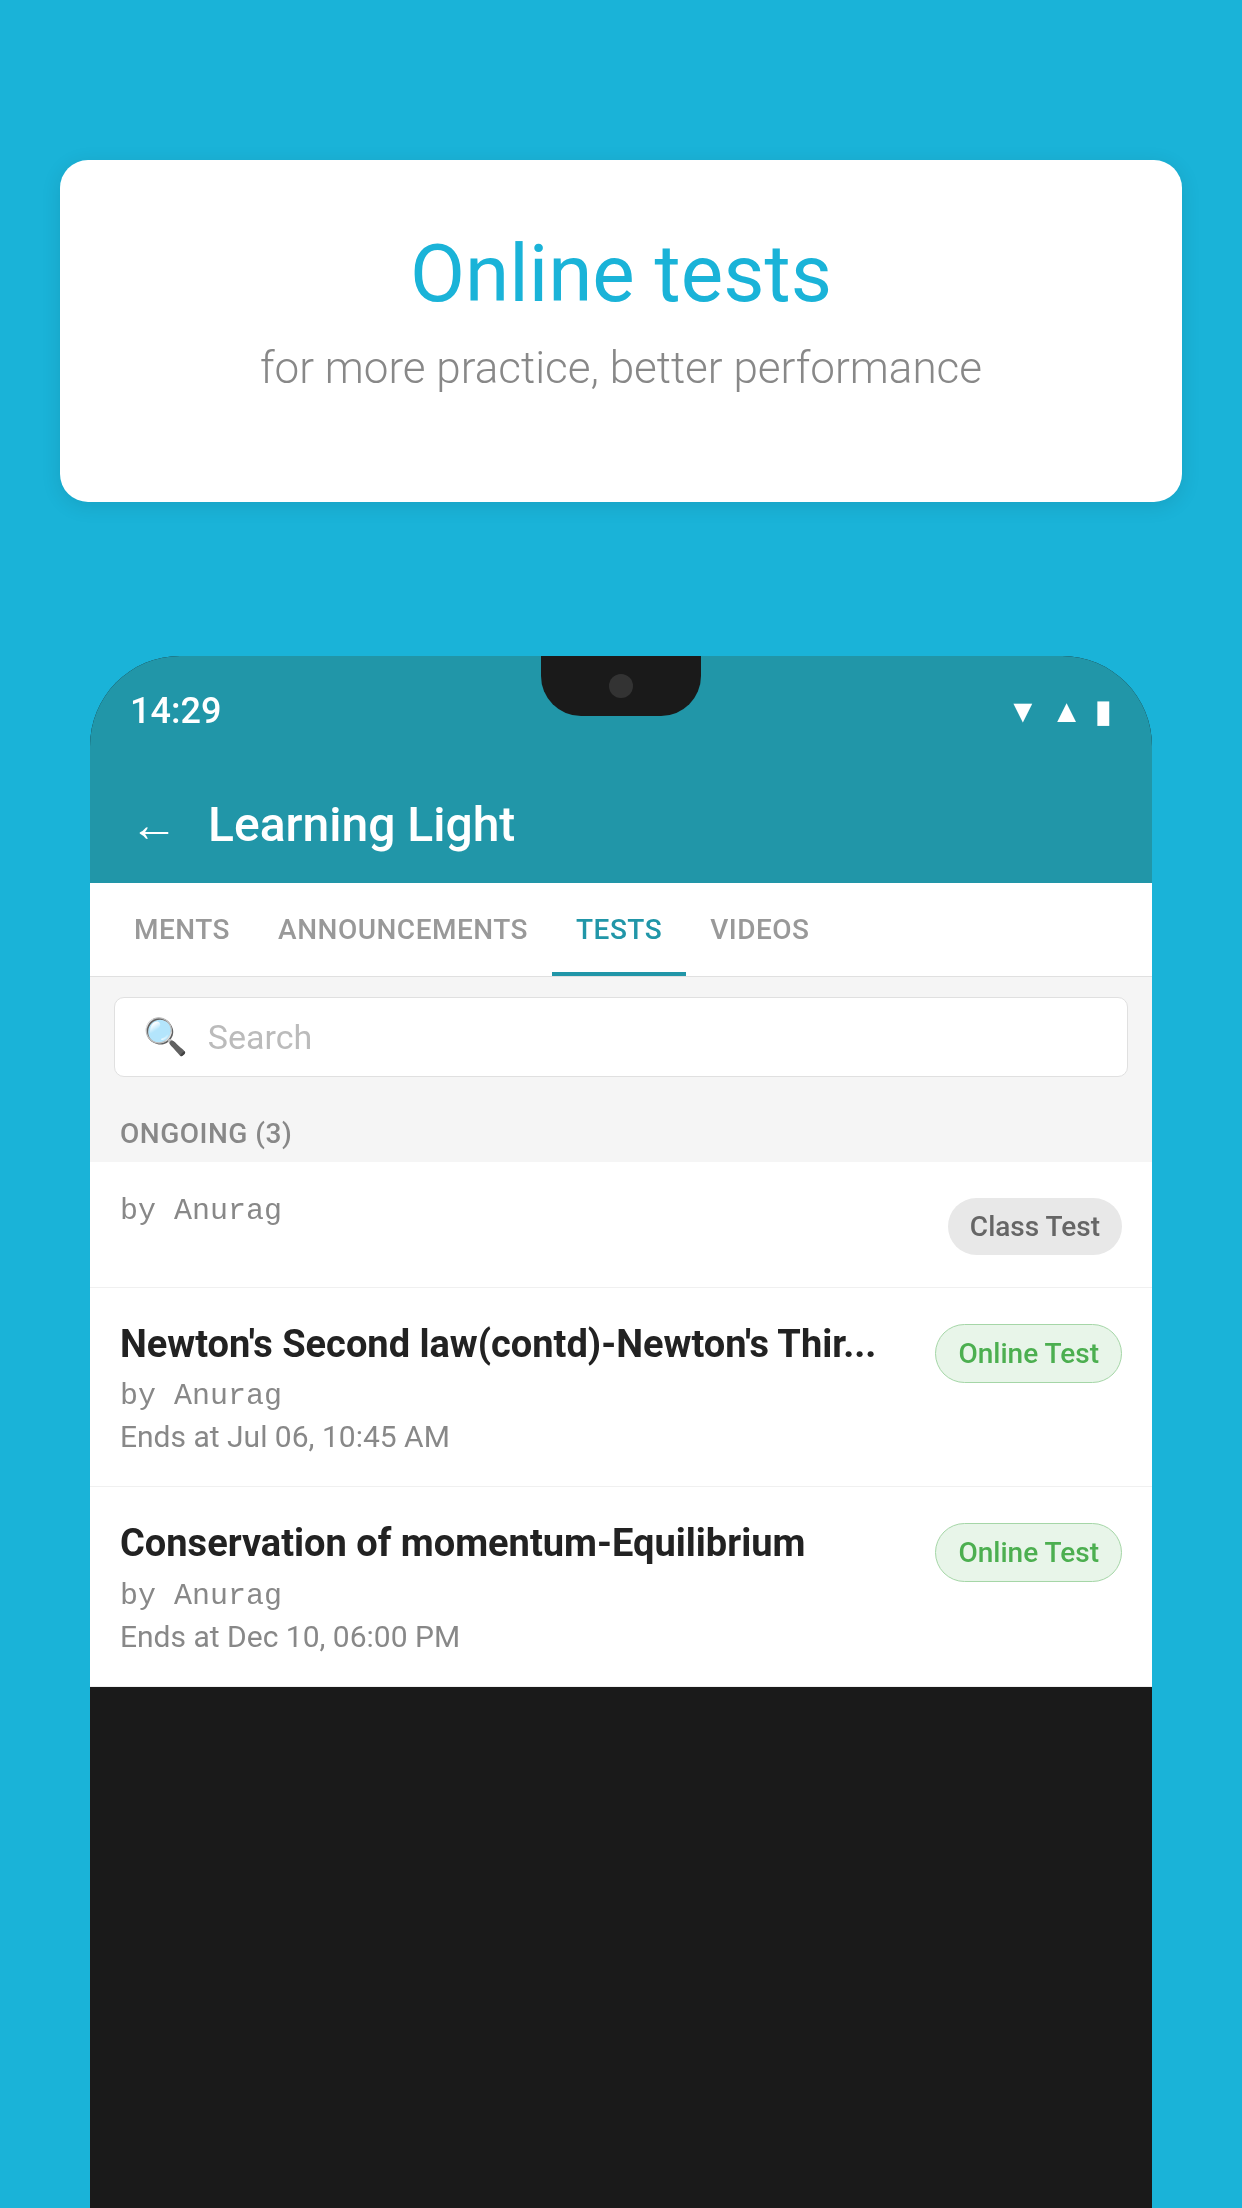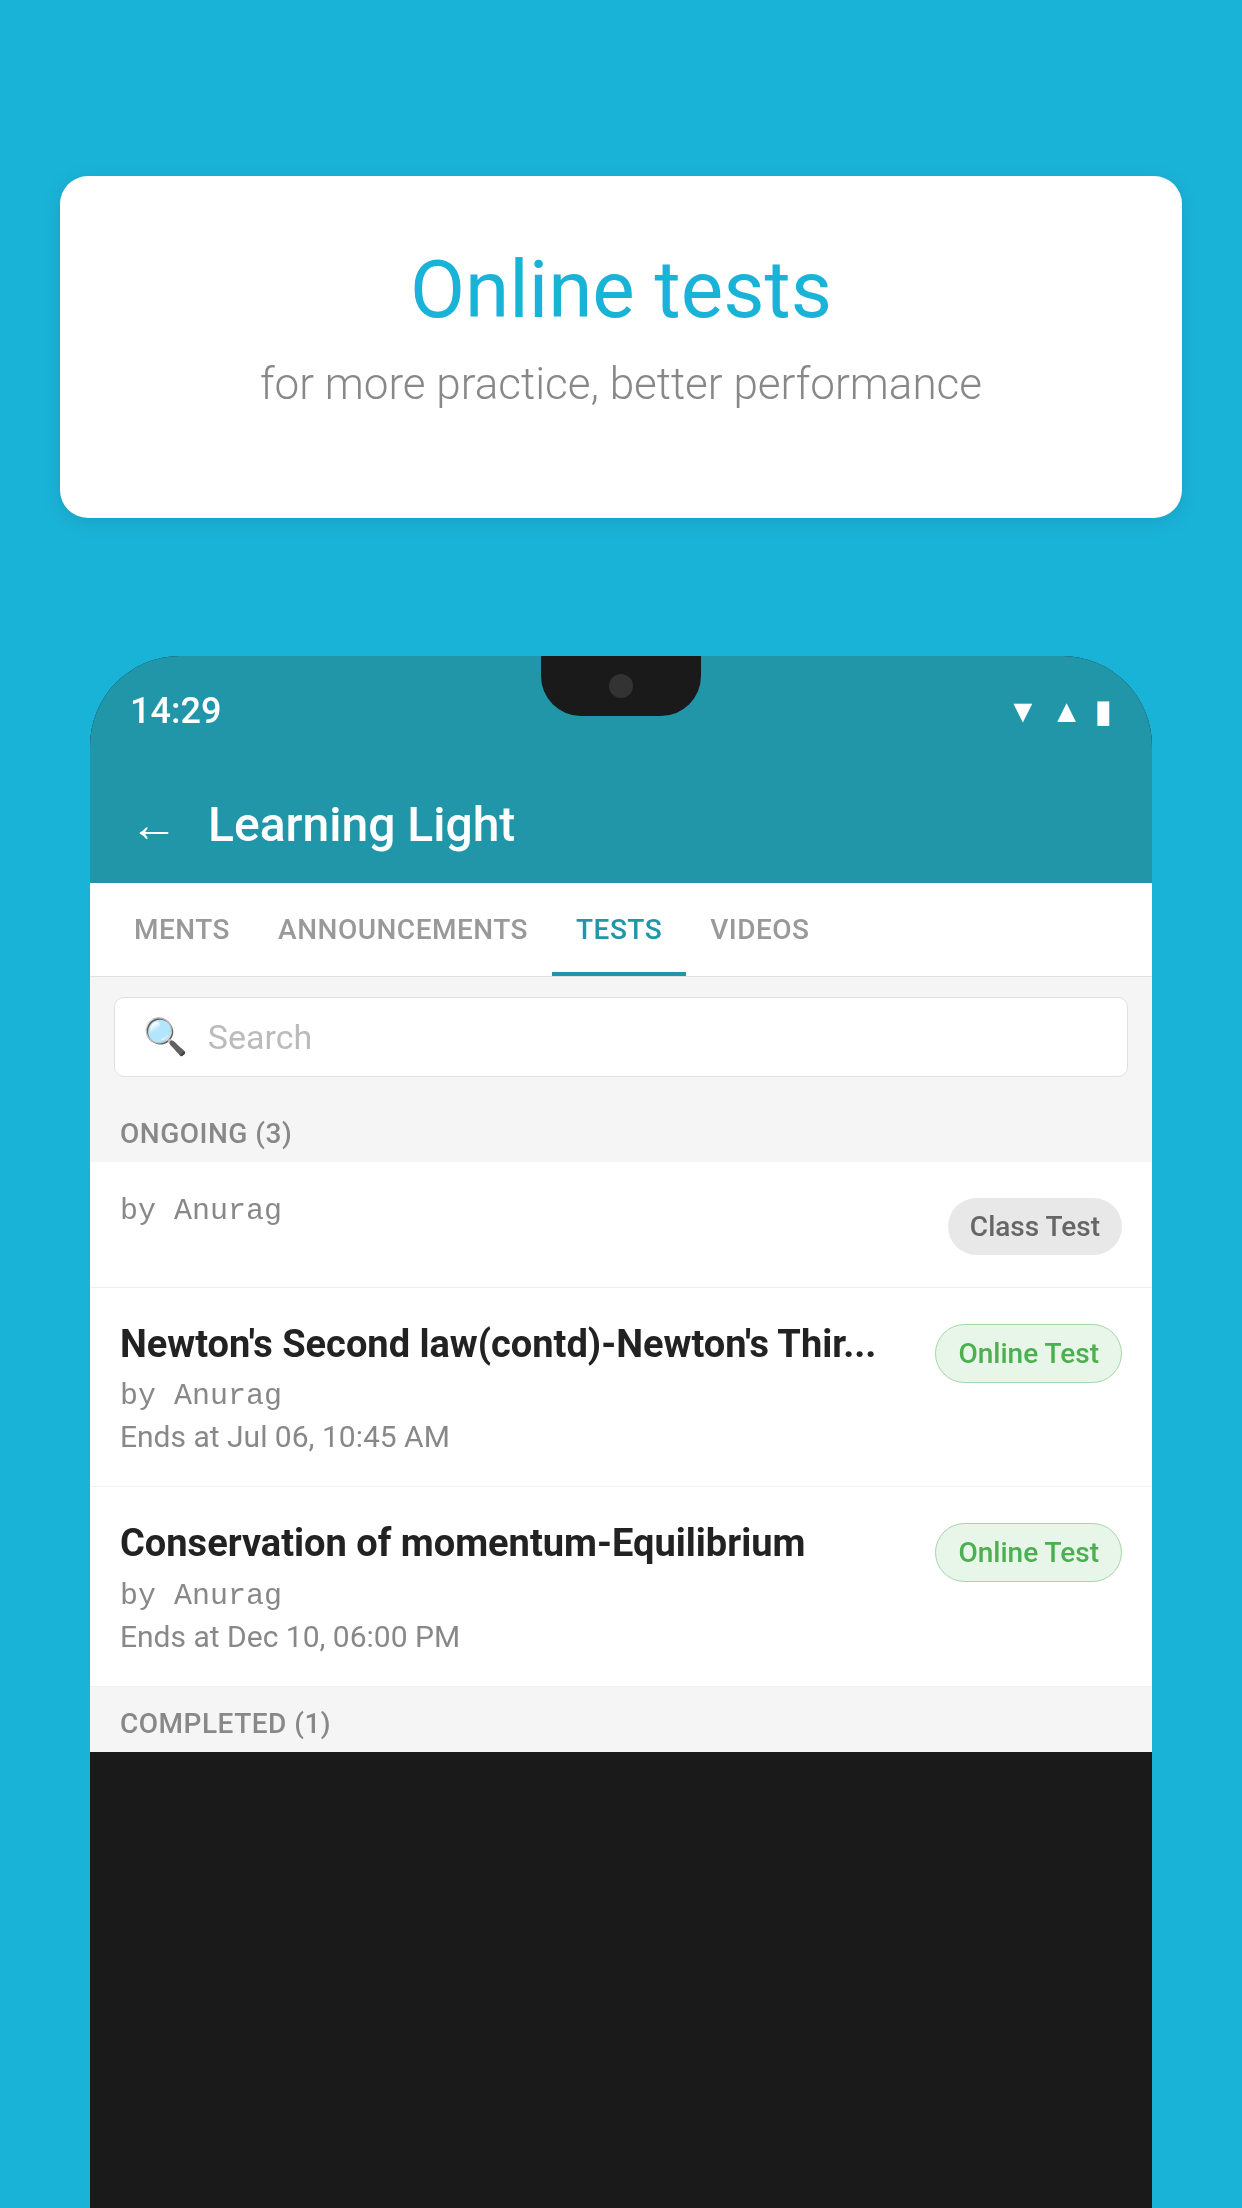--- a/index.html
+++ b/index.html
@@ -24,21 +24,20 @@
       align-items: center;
     }
 
     .speech-bubble {
       background: white;
       border-radius: 28px;
       padding: 70px 80px 60px;
       width: 100%;
       text-align: center;
       box-shadow: 0 4px 20px rgba(0,0,0,0.1);
-      margin-top: 16px;
     }
 
     .speech-bubble::after {
       content: '';
       display: block;
       width: 0;
       height: 0;
       border-left: 36px solid transparent;
       border-right: 36px solid transparent;
       border-top: 48px solid white;
@@ -370,18 +369,15 @@
 
     <div class="test-item">
       <div class="test-info">
         <div class="test-title">Conservation of momentum-Equilibrium</div>
         <div class="test-author">by Anurag</div>
         <div class="test-date">Ends at  Dec 10, 06:00 PM</div>
       </div>
       <span class="test-badge badge-online">Online Test</span>
     </div>
 
-    <div class="bottom-section-header">
-      <span class="completed-label">COMPLETED (1)</span>
-    </div>
 
   </div>
 </div>
 
 </body></html>

